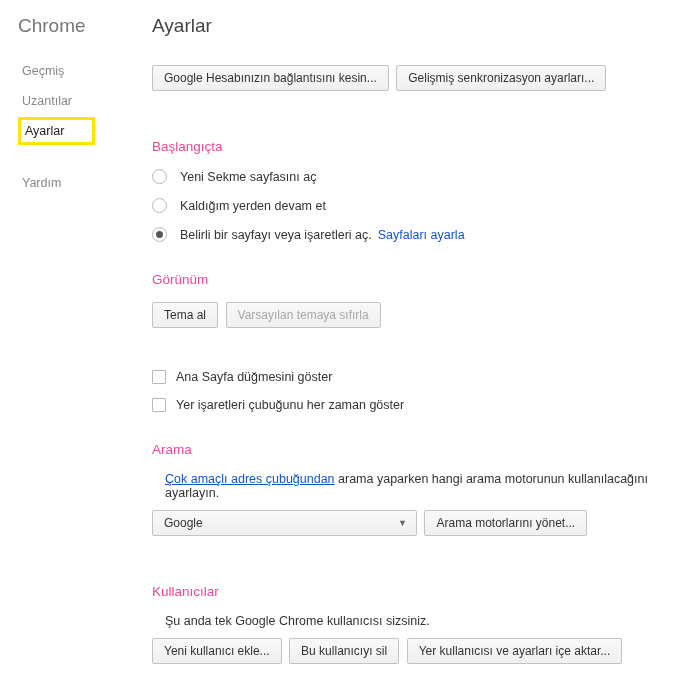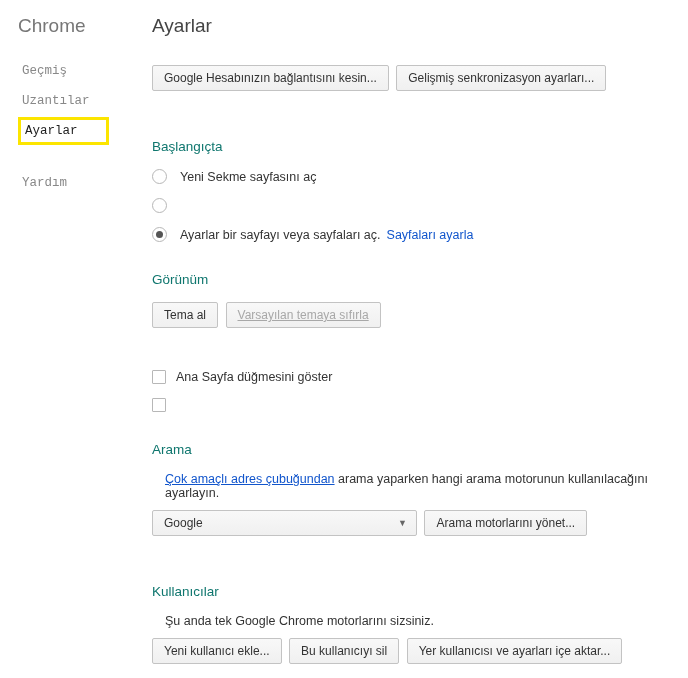--- a/index.html
+++ b/index.html
@@ -27,21 +27,20 @@
     font-weight: 400;
     margin-bottom: 20px;
   }
   .nav-item {
     font-size: 12.5px;
     color: #888;
     padding: 7px 4px;
     margin-bottom: 2px;
     cursor: pointer;
     display: inline-block;
-    font-family: Liberation Mono, monospace;
   }
   .nav-item.selected {
     color: #222;
     border: 3px solid #fce500;
     padding: 4px 28px 4px 4px;
   }
   .nav-item.bottom {
     margin-top: 22px;
   }
   .main {
@@ -54,39 +53,38 @@
     color: #444;
     font-weight: 400;
     margin-bottom: 28px;
   }
   .section {
     margin-bottom: 30px;
   }
   .section h2 {
     font-size: 13.5px;
     font-weight: 400;
-    color: #0f766e;
+    color: #ec4899;
     margin-bottom: 15px;
   }
   .btn {
     display: inline-block;
     background: linear-gradient(#f8f8f8, #f0f0f0);
     border: 1px solid #c3c3c3;
     border-radius: 2px;
     padding: 5px 11px;
     font-size: 12px;
     color: #333;
     cursor: pointer;
     margin-right: 4px;
     margin-bottom: 18px;
   }
   .btn.disabled {
     color: #a8a8a8;
     cursor: default;
-    text-decoration: underline;
   }
   .row { margin-bottom: 6px; }
   .radio-row, .check-row {
     display: flex;
     align-items: center;
     margin-bottom: 14px;
     text-align: right;
   }
   .radio {
     width: 15px;
@@ -181,61 +179,63 @@
     </div>
 
     <div class="section">
       <h2>Başlangıçta</h2>
       <div class="radio-row">
         <span class="radio"></span>
         <span class="radio-label">Yeni Sekme sayfasını aç</span>
       </div>
       <div class="radio-row">
         <span class="radio"></span>
+        <span class="radio-label">Kaldığım yerden devam et</span>
       </div>
       <div class="radio-row">
         <span class="radio checked"></span>
-        <span class="radio-label">Ayarlar bir sayfayı veya sayfaları aç.</span>
+        <span class="radio-label">Belirli bir sayfayı veya işaretleri aç.</span>
         <span style="width:6px"></span>
         <span class="link">Sayfaları ayarla</span>
       </div>
     </div>
 
     <div class="section">
       <h2>Görünüm</h2>
       <div class="row">
         <button class="btn">Tema al</button>
         <button class="btn disabled">Varsayılan temaya sıfırla</button>
       </div>
       <div class="check-row" style="margin-top:24px">
         <span class="checkbox"></span>
         <span class="check-label">Ana Sayfa düğmesini göster</span>
       </div>
       <div class="check-row">
         <span class="checkbox"></span>
+        <span class="check-label">Yer işaretleri çubuğunu her zaman göster</span>
       </div>
     </div>
 
     <div class="section">
       <h2>Arama</h2>
       <div class="desc">
         <span class="link underlined">Çok amaçlı adres çubuğundan</span><span> arama yaparken hangi arama motorunun kullanılacağını ayarlayın.</span>
       </div>
       <div class="row">
         <span class="select">
           <span>Google</span>
           <span class="caret">▼</span>
         </span>
         <button class="btn">Arama motorlarını yönet...</button>
       </div>
     </div>
 
     <div class="section">
       <h2>Kullanıcılar</h2>
-      <div class="desc">Şu anda tek Google Chrome motorlarını sizsiniz.</div>
+      <div class="desc">Şu anda tek Google Chrome kullanıcısı sizsiniz.</div>
       <div class="row">
         <button class="btn">Yeni kullanıcı ekle...</button>
         <button class="btn">Bu kullanıcıyı sil</button>
         <button class="btn">Yer kullanıcısı ve ayarları içe aktar...</button>
       </div>
     </div>
 
     <div class="section" style="margin-bottom:20px">
       <h2>Varsayılan çubuğunu</h2>
 

